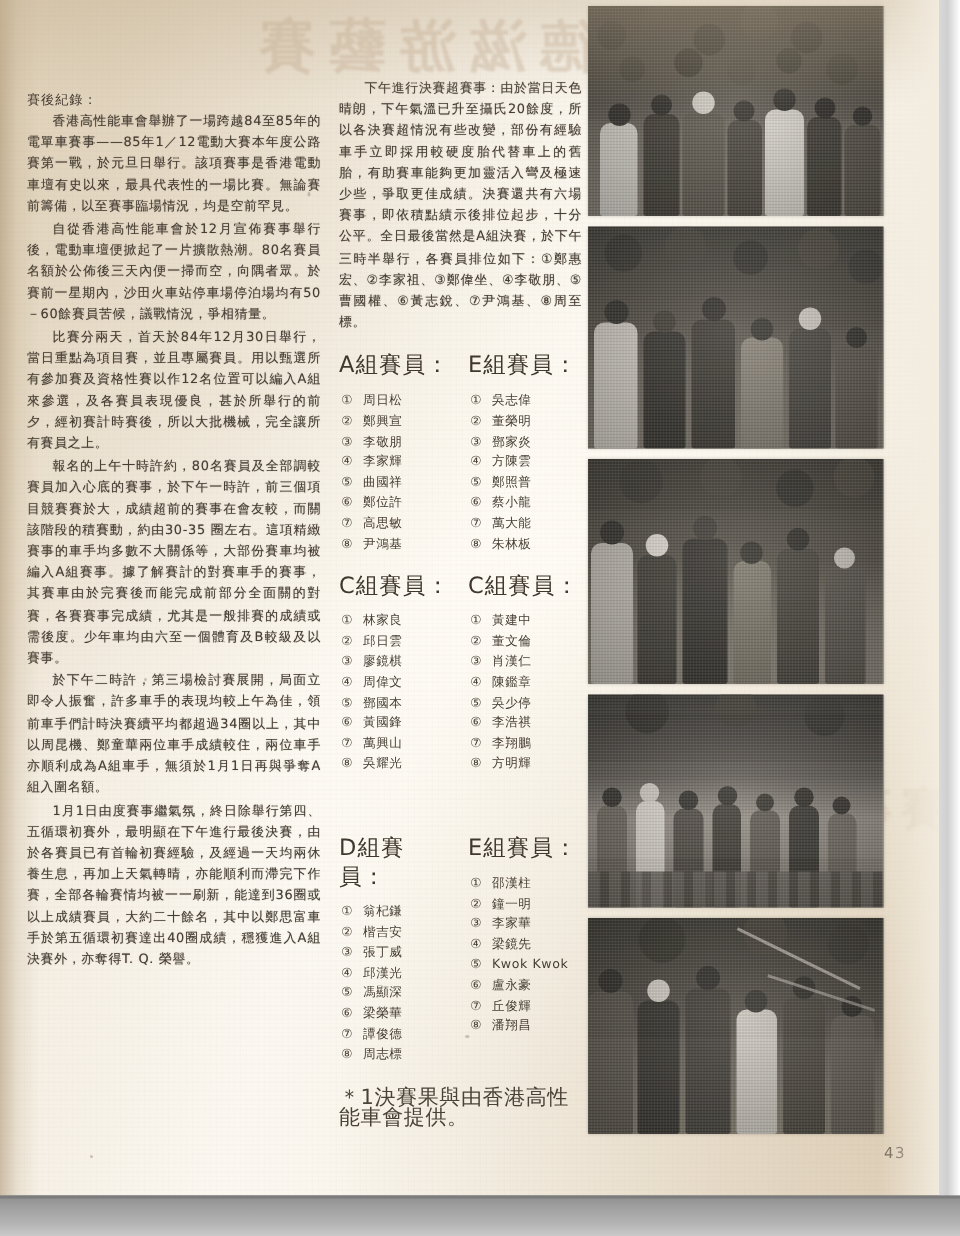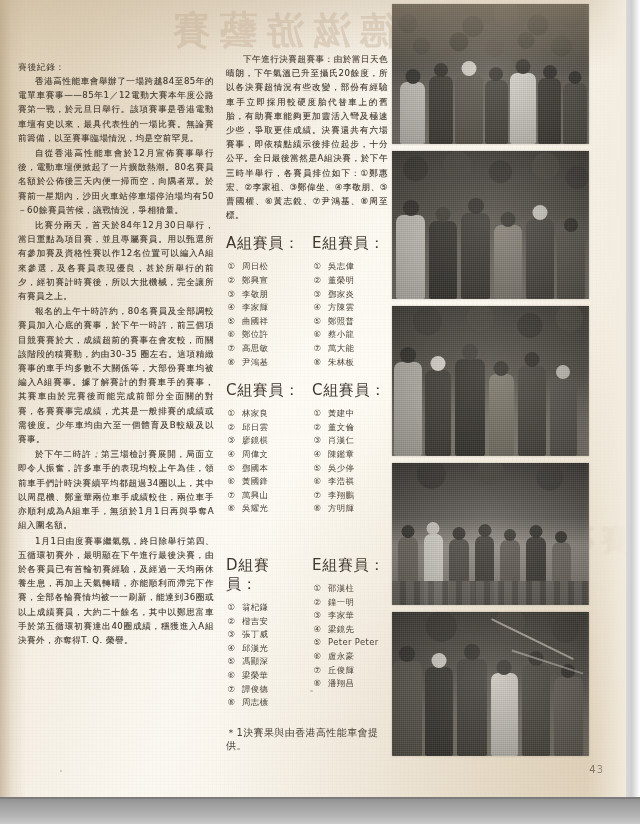--- a/index.html
+++ b/index.html
@@ -96,21 +96,21 @@
   }
   .roster ol{list-style:none;margin:0;padding:0;}
   .roster li{
     font-size:8.4px;line-height:13.6px;letter-spacing:.4px;color:#453d33;
     filter:blur(0.22px);display:flex;gap:5px;white-space:nowrap;
   }
   .rnum{display:inline-block;width:11px;text-align:center;color:#4a4237;}
   .rname{display:inline-block;}
 
   .caption{
-    font-size:10px;line-height:13px;letter-spacing:.4px;color:#4a4237;
+    font-size:14px;line-height:13px;letter-spacing:.4px;color:#4a4237;
     filter:blur(0.25px);margin-top:16px;text-indent:0;
   }
 
   
   #photos{position:absolute;left:392px;top:0;width:200px;}
   .photo{
     position:relative;width:197px;background:#6e6a63;overflow:hidden;
     box-shadow:0 0 2px rgba(90,80,66,.35);
     filter:contrast(.92) brightness(1.02);
   }
@@ -380,21 +380,21 @@
           <li>
               <span class="rnum">③</span>
               <span class="rname">李家華</span>
             </li>
           <li>
               <span class="rnum">④</span>
               <span class="rname">梁鏡先</span>
             </li>
           <li>
               <span class="rnum">⑤</span>
-              <span class="rname">Peter Peter</span>
+              <span class="rname">Kwok Kwok</span>
             </li>
           <li>
               <span class="rnum">⑥</span>
               <span class="rname">盧永豪</span>
             </li>
           <li>
               <span class="rnum">⑦</span>
               <span class="rname">丘俊輝</span>
             </li>
           <li>

